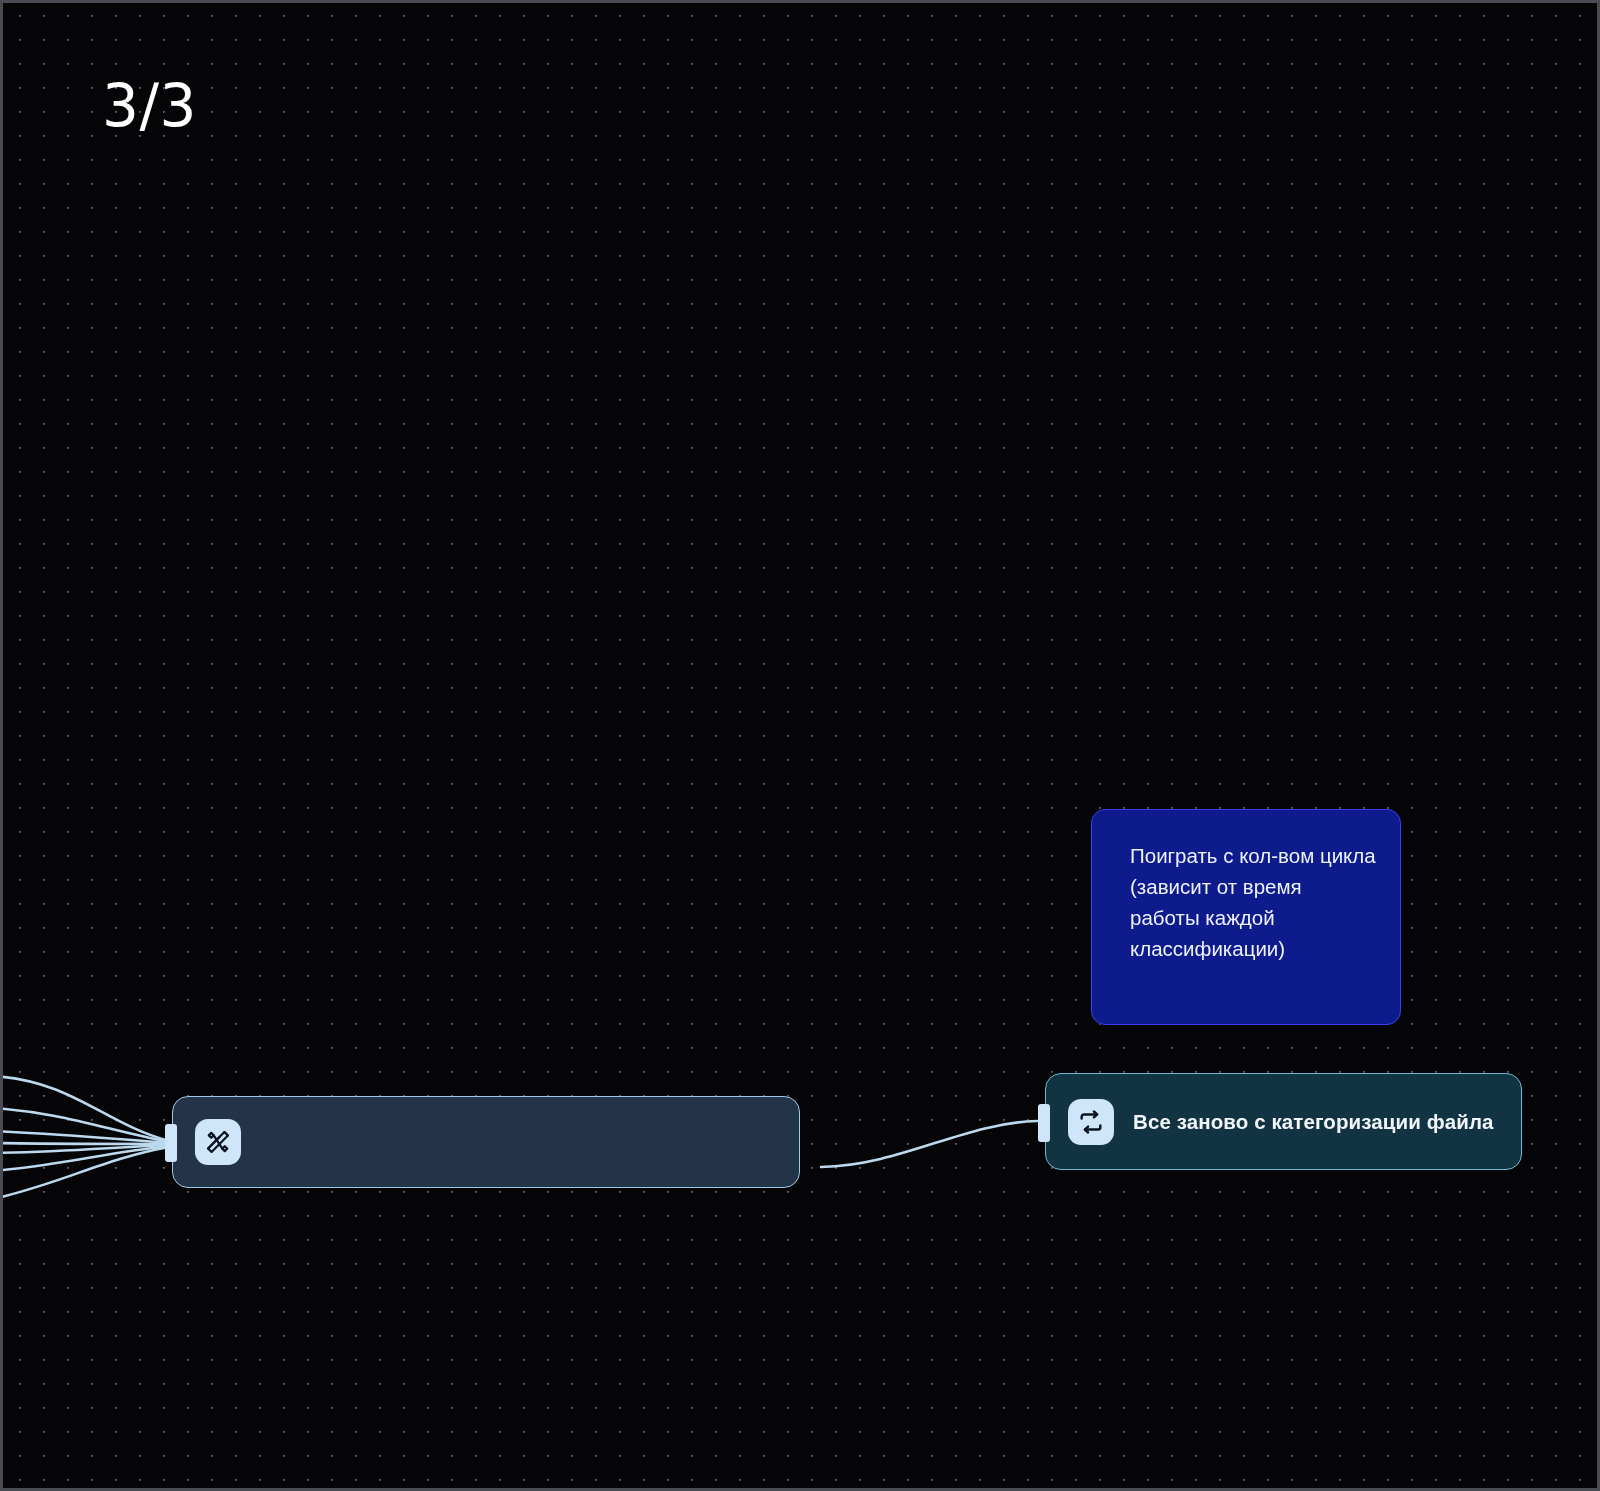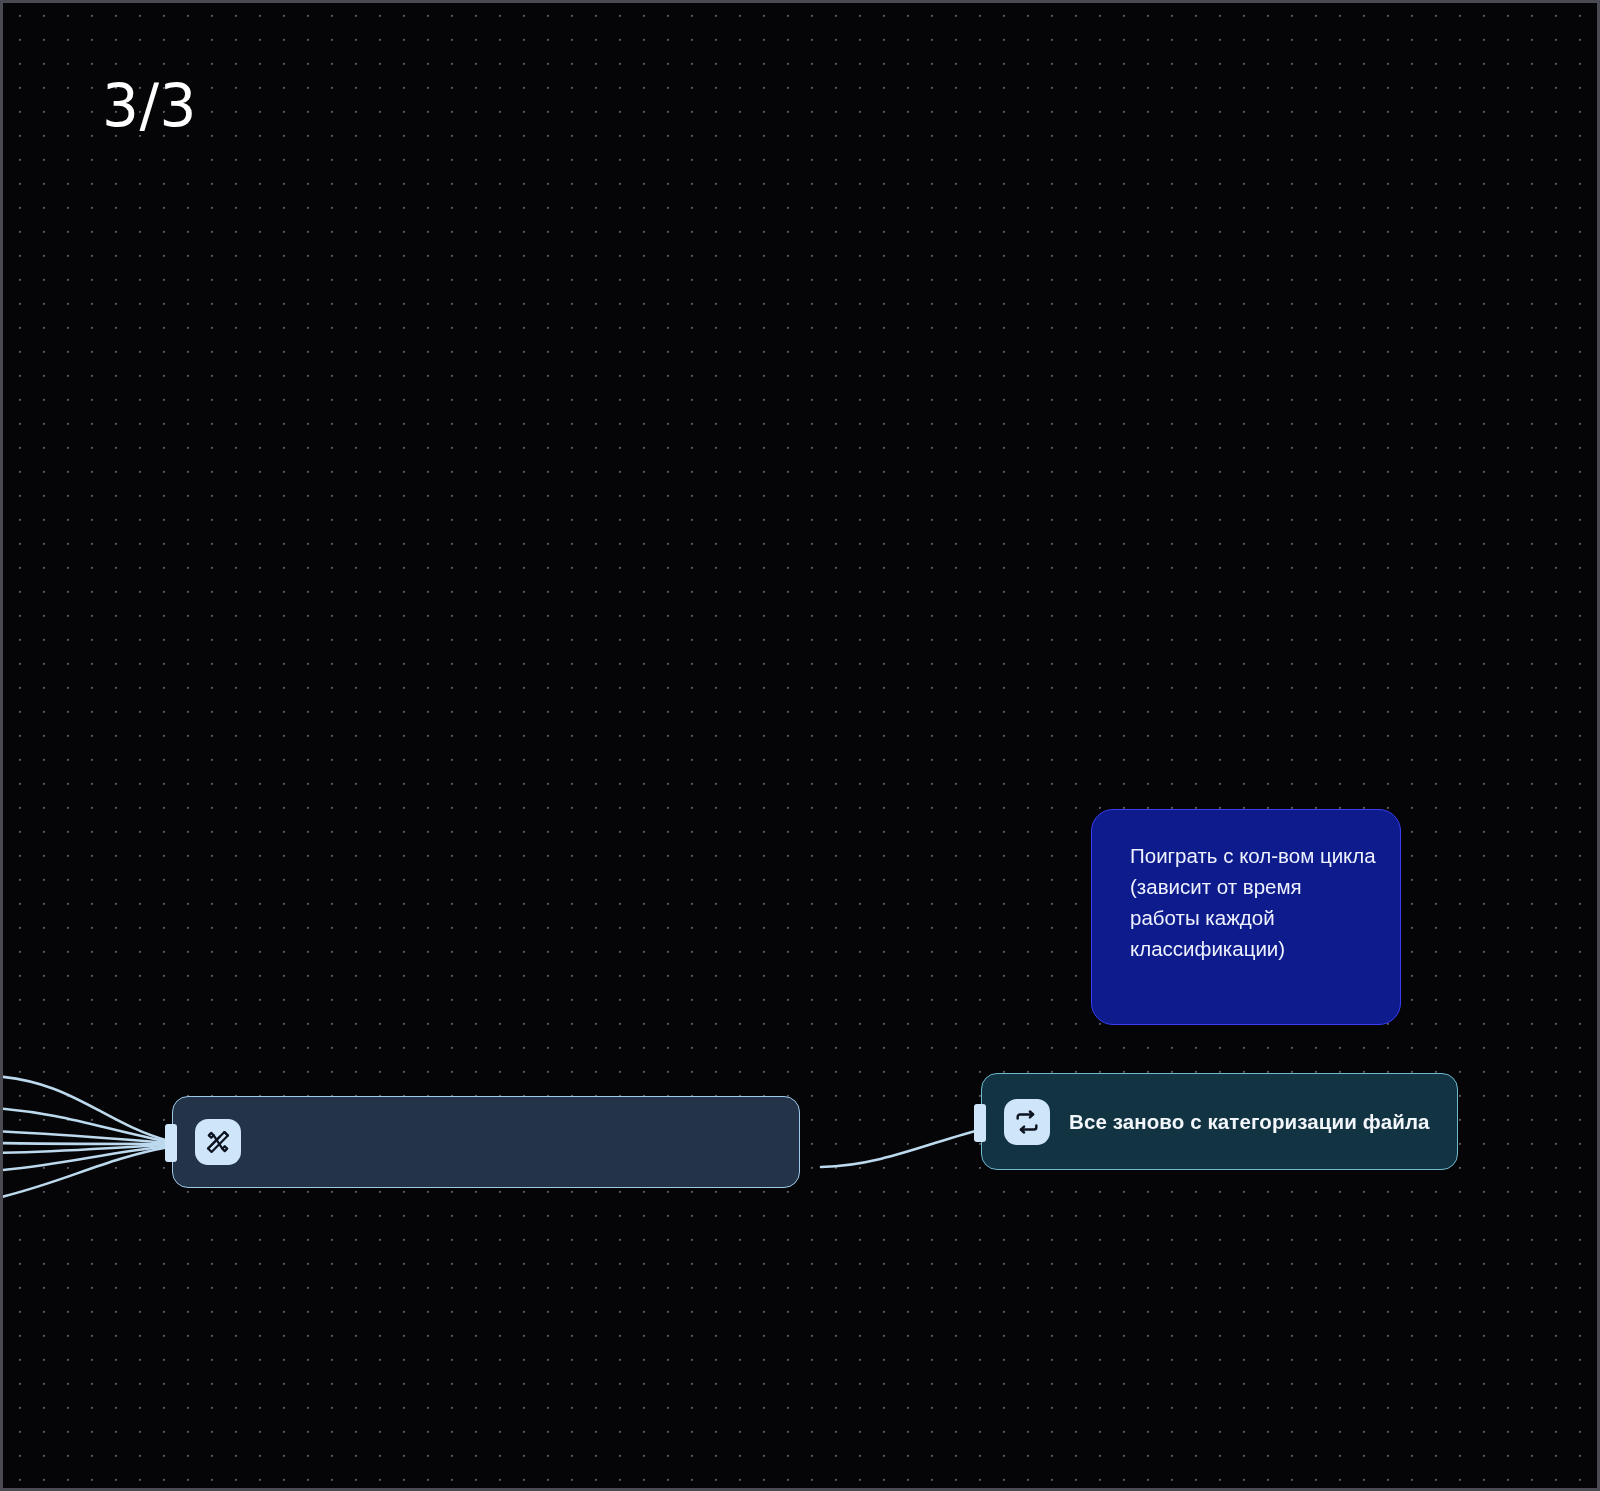--- a/index.html
+++ b/index.html
@@ -42,21 +42,21 @@
     user-select: none;
     margin-top: 8px;
   }
 
   
   .note-card {
     position: absolute;
     box-sizing: border-box;
     background: #0d1b8c;
     border: 1.6px solid #3a3df0;
-    border-radius: 22px;
+    border-radius: 14px;
     color: #eef1ff;
     font-size: 20.5px;
     line-height: 31px;
     font-weight: 400;
     padding: 28px 30px 24px 34px;
     overflow: hidden;
   }
   #note-logs {
     left: 191px;
     top: 839px;
@@ -116,21 +116,21 @@
 
   #node-rename {
     left: 169px;
     top: 1093px;
     width: 628px;
     height: 92px;
     background: #233449;
     border: 1.6px solid #9ec8e8;
   }
   #node-restart {
-    left: 978px;
+    left: 1042px;
     top: 1070px;
     width: 477px;
     height: 97px;
     background: #123442;
     border: 1.6px solid #6fb8cf;
   }
 
   
   .port {
     position: absolute;

